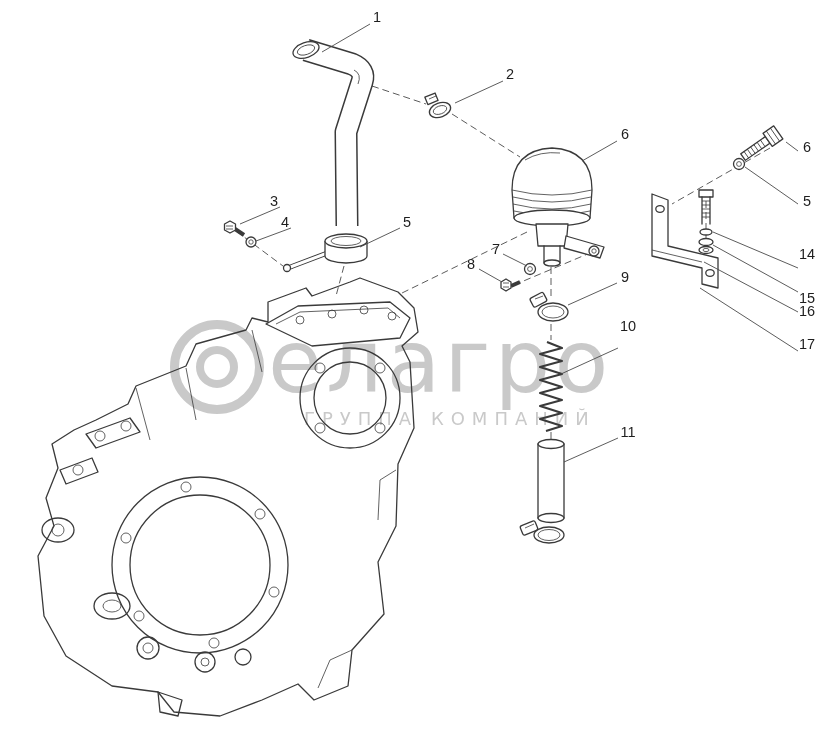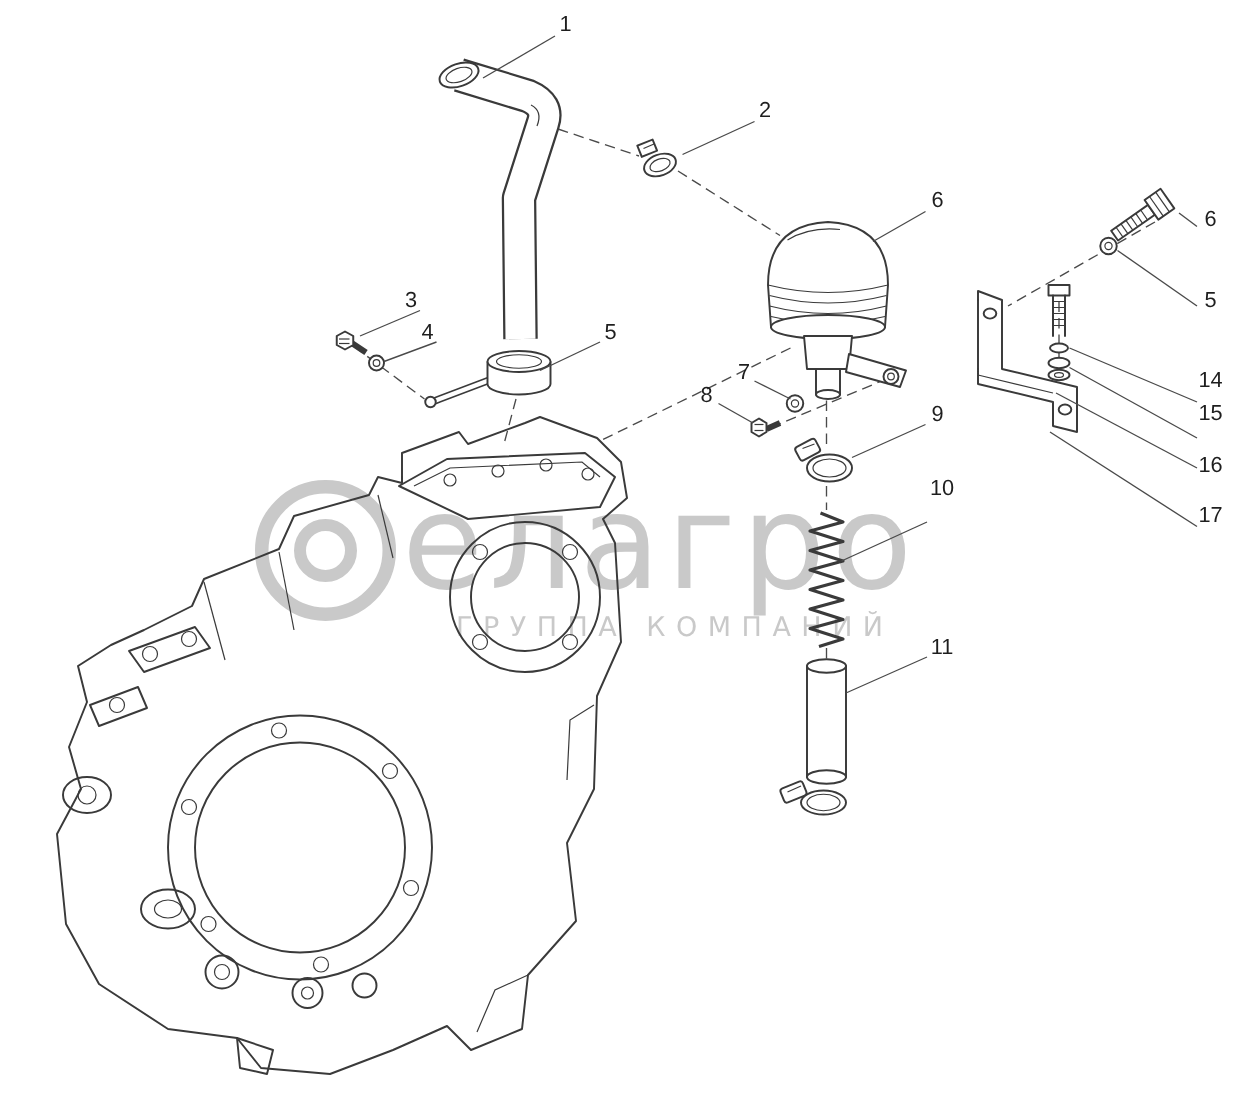--- a/index.html
+++ b/index.html
@@ -259,17 +259,17 @@
   <span class="callout" style="left:407px;top:222px">5</span>
   <span class="callout" style="left:625px;top:134px">6</span>
   <span class="callout" style="left:496px;top:249px">7</span>
   <span class="callout" style="left:471px;top:264px">8</span>
   <span class="callout" style="left:625px;top:277px">9</span>
   <span class="callout" style="left:628px;top:326px">10</span>
   <span class="callout" style="left:628px;top:432px">11</span>
   <span class="callout" style="left:807px;top:147px">6</span>
   <span class="callout" style="left:807px;top:201px">5</span>
   <span class="callout" style="left:807px;top:254px">14</span>
-  <span class="callout" style="left:807px;top:276px">15</span>
+  <span class="callout" style="left:807px;top:298px">15</span>
   <span class="callout" style="left:807px;top:311px">16</span>
   <span class="callout" style="left:807px;top:344px">17</span>
 
 </div>
 
 </body></html>

